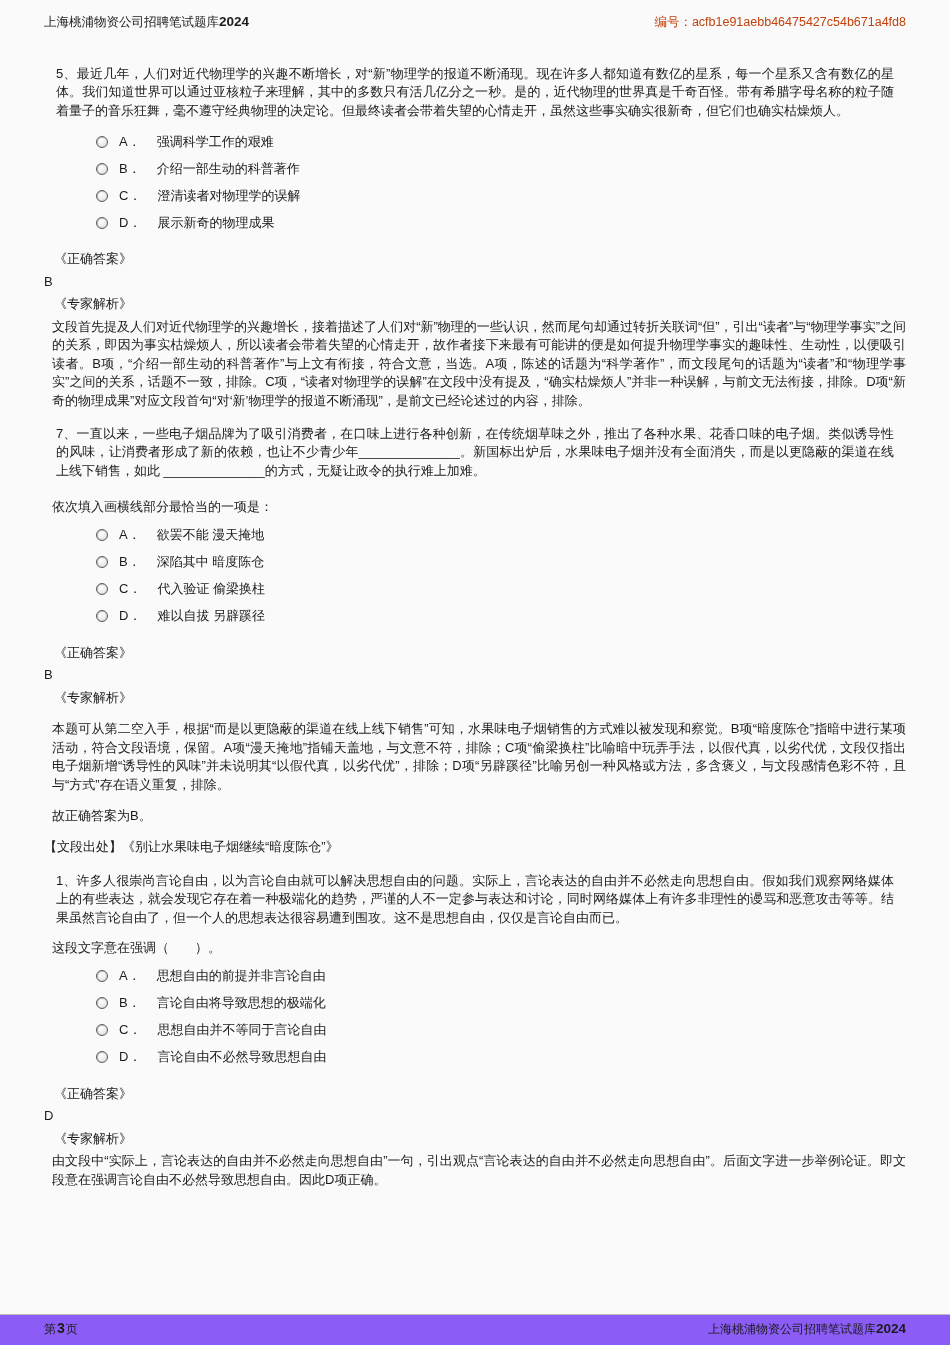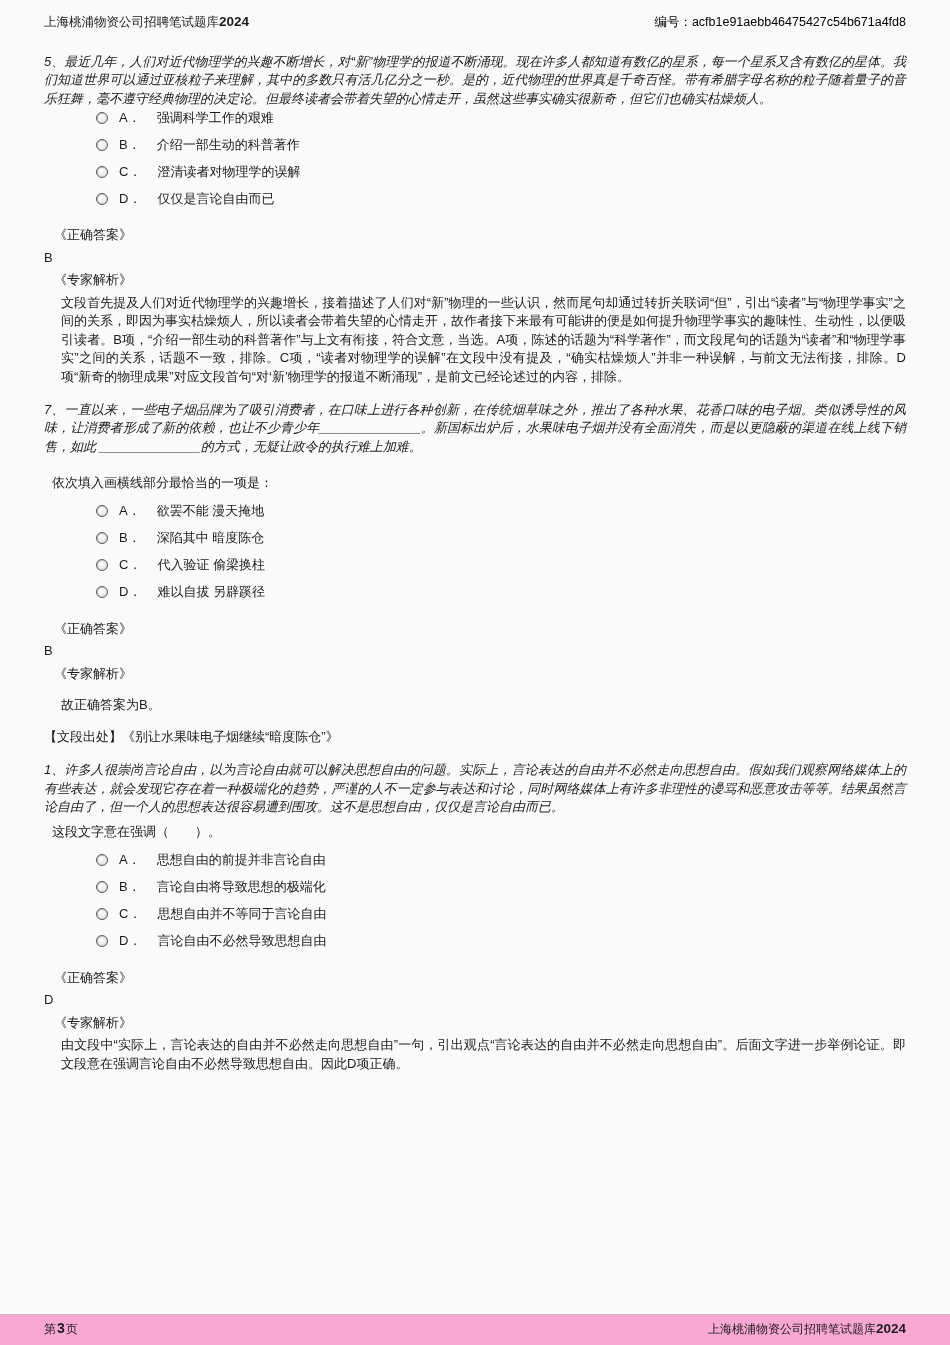--- a/index.html
+++ b/index.html
@@ -7,48 +7,48 @@
   .page{
     width:950px;height:1345px;background:#fafafa;
     display:flex;flex-direction:column;overflow:hidden;
     font-family:"Liberation Sans","DejaVu Sans",sans-serif;
     color:#1b1b1b;
   }
   
   .header{display:flex;justify-content:space-between;align-items:baseline;padding:14px 44px 0 44px;font-size:12.5px;}
   .header-left,.footer-right{white-space:nowrap;}
   .year{font-weight:bold;font-size:13.5px;}
-  .header-right{font-size:12.5px;color:#000000;}
+  .header-right{font-size:12.5px;color:#c2410c;}
   
   .content{flex:0 1 auto;padding:22px 44px 0 44px;font-size:13px;line-height:1.42;}
   .question{margin-bottom:15px;}
-  .stem{margin:0;text-align:justify;font-style:italic;}
+  .stem{margin:12px;text-align:justify;}
   .prompt{margin:7px 0 9px 8px;}
   .prompt-indent{margin-left:30px;}
   .prompt-gap{margin-top:18px;}
   .options{margin-left:52px;}
   .option{display:flex;align-items:center;margin-bottom:8px;height:19px;}
   .radio{
     width:10px;height:10px;border-radius:50%;
     border:1px solid #5a5a5a;flex:0 0 auto;margin-right:11px;
     background:radial-gradient(circle at 35% 30%, #ffffff 0%, #ededed 55%, #cccccc 100%);
     box-shadow:inset 0.5px 0.5px 1px rgba(0,0,0,0.35);
   }
   .opt-letter{margin-right:16px;}
   .ans-label{margin:18px 0 0 10px;}
   .ans-value{margin:4px 0 0 0;}
   .ana-label{margin:4px 0 0 10px;}
-  .analysis{margin:4px 0 0 17px;text-align:justify;}
+  .analysis{margin:4px 0 0 8px;text-align:justify;}
   .gap-top{margin-top:13px;}
   .source{margin:13px 0 0 0;}
   p{margin:0;}
   
   .footer{
     margin-top:auto;display:flex;justify-content:space-between;align-items:center;
-    padding:5px 44px 7px 44px;border-top:1px solid #bdbdbd;background:#f9a8d4;font-size:12px;
+    padding:5px 44px 7px 44px;border-top:1px solid #bdbdbd;background:#8b5cf6;font-size:12px;
   }
   .pg-num{font-weight:bold;font-size:14px;padding:0 1px;}
 </style>
 </head>
 <body>
 
 <div class="page">
 
   <header class="header">
     <div class="header-left">
@@ -73,21 +73,21 @@
           <span class="opt-text">介绍一部生动的科普著作</span>
         </div>
         <div class="option">
           <span class="radio"></span>
           <span class="opt-letter">C．</span>
           <span class="opt-text">澄清读者对物理学的误解</span>
         </div>
         <div class="option">
           <span class="radio"></span>
           <span class="opt-letter">D．</span>
-          <span class="opt-text">仅仅是言论自由而已</span>
+          <span class="opt-text">展示新奇的物理成果</span>
         </div>
       </div>
       <p class="ans-label">《正确答案》</p>
       <p class="ans-value">B</p>
       <p class="ana-label">《专家解析》</p>
       <p class="analysis">文段首先提及人们对近代物理学的兴趣增长，接着描述了人们对“新”物理的一些认识，然而尾句却通过转折关联词“但”，引出“读者”与“物理学事实”之间的关系，即因为事实枯燥烦人，所以读者会带着失望的心情走开，故作者接下来最有可能讲的便是如何提升物理学事实的趣味性、生动性，以便吸引读者。B项，“介绍一部生动的科普著作”与上文有衔接，符合文意，当选。A项，陈述的话题为“科学著作”，而文段尾句的话题为“读者”和“物理学事实”之间的关系，话题不一致，排除。C项，“读者对物理学的误解”在文段中没有提及，“确实枯燥烦人”并非一种误解，与前文无法衔接，排除。D项“新奇的物理成果”对应文段首句“对‘新’物理学的报道不断涌现”，是前文已经论述过的内容，排除。</p>
     </section>
 
     <section class="question">
       <p class="stem">7、一直以来，一些电子烟品牌为了吸引消费者，在口味上进行各种创新，在传统烟草味之外，推出了各种水果、花香口味的电子烟。类似诱导性的风味，让消费者形成了新的依赖，也让不少青少年______________。新国标出炉后，水果味电子烟并没有全面消失，而是以更隐蔽的渠道在线上线下销售，如此 ______________的方式，无疑让政令的执行难上加难。</p>
@@ -110,20 +110,21 @@
         </div>
         <div class="option">
           <span class="radio"></span>
           <span class="opt-letter">D．</span>
           <span class="opt-text">难以自拔 另辟蹊径</span>
         </div>
       </div>
       <p class="ans-label">《正确答案》</p>
       <p class="ans-value">B</p>
       <p class="ana-label">《专家解析》</p>
+      <p class="analysis gap-top">本题可从第二空入手，根据“而是以更隐蔽的渠道在线上线下销售”可知，水果味电子烟销售的方式难以被发现和察觉。B项“暗度陈仓”指暗中进行某项活动，符合文段语境，保留。A项“漫天掩地”指铺天盖地，与文意不符，排除；C项“偷梁换柱”比喻暗中玩弄手法，以假代真，以劣代优，文段仅指出电子烟新增“诱导性的风味”并未说明其“以假代真，以劣代优”，排除；D项“另辟蹊径”比喻另创一种风格或方法，多含褒义，与文段感情色彩不符，且与“方式”存在语义重复，排除。</p>
       <p class="analysis gap-top">故正确答案为B。</p>
       <p class="source">【文段出处】《别让水果味电子烟继续“暗度陈仓”》</p>
     </section>
 
     <section class="question">
       <p class="stem">1、许多人很崇尚言论自由，以为言论自由就可以解决思想自由的问题。实际上，言论表达的自由并不必然走向思想自由。假如我们观察网络媒体上的有些表达，就会发现它存在着一种极端化的趋势，严谨的人不一定参与表达和讨论，同时网络媒体上有许多非理性的谩骂和恶意攻击等等。结果虽然言论自由了，但一个人的思想表达很容易遭到围攻。这不是思想自由，仅仅是言论自由而已。</p>
       <p class="prompt">这段文字意在强调（　　）。</p>
       <div class="options">
         <div class="option">
           <span class="radio"></span>

